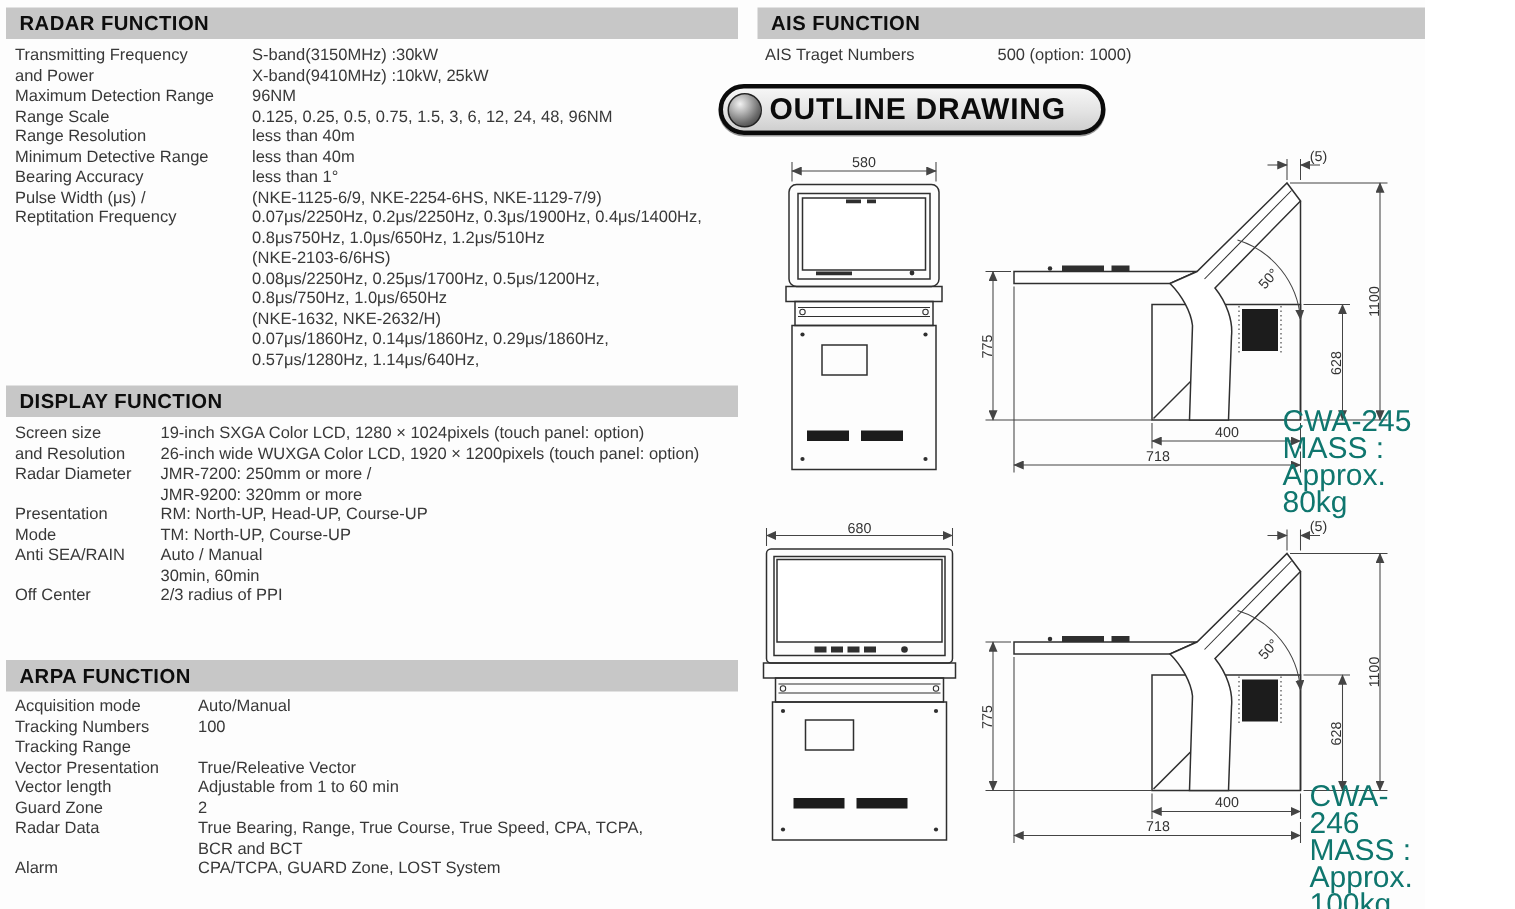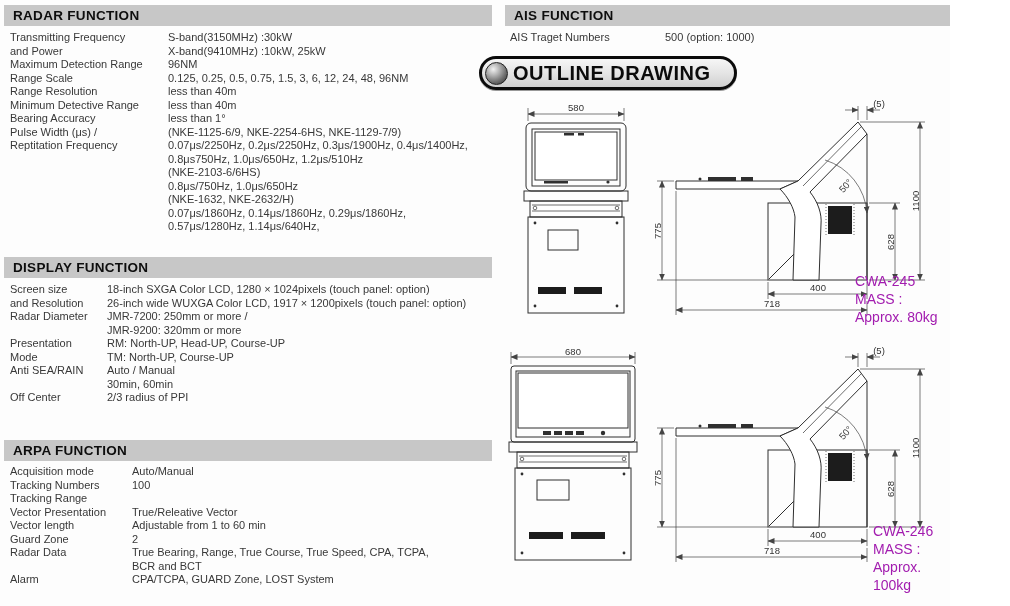--- a/index.html
+++ b/index.html
@@ -30,21 +30,21 @@
 
   .drawing-svg{position:absolute;}
   svg .obj{fill:none;stroke:#2f2f2f;stroke-width:1;}
   svg .objf{fill:#fff;stroke:#2f2f2f;stroke-width:1;}
   svg .thin{fill:none;stroke:#2f2f2f;stroke-width:.7;}
   svg .dim{fill:none;stroke:#444;stroke-width:.7;}
   svg .blk{fill:#1c1c1c;stroke:none;}
   svg .dot{fill:#2f2f2f;stroke:none;}
   svg text{font-family:"Liberation Sans",sans-serif;font-size:9.5px;fill:#333;}
 
-  .model-label{position:absolute;font-size:14px;color:#a21caf;line-height:18px;}
+  .model-label{position:absolute;font-size:20px;color:#0f766e;line-height:18px;}
 </style>
 </head>
 <body>
 
 <div class="canvas">
 
   <div class="section-header" style="left:4px;top:5px;width:488px;">
     <span>RADAR FUNCTION</span>
   </div>
   <div class="spec-body w-radar" style="left:10px;top:31px;width:486px;">
@@ -52,32 +52,33 @@
       <div class="spec-row"><span class="spec-label">and Power</span><span class="spec-value">X-band(9410MHz) :10kW, 25kW</span></div>
       <div class="spec-row"><span class="spec-label">Maximum Detection Range</span><span class="spec-value">96NM</span></div>
       <div class="spec-row"><span class="spec-label">Range Scale</span><span class="spec-value">0.125, 0.25, 0.5, 0.75, 1.5, 3, 6, 12, 24, 48, 96NM</span></div>
       <div class="spec-row"><span class="spec-label">Range Resolution</span><span class="spec-value">less than 40m</span></div>
       <div class="spec-row"><span class="spec-label">Minimum Detective Range</span><span class="spec-value">less than 40m</span></div>
       <div class="spec-row"><span class="spec-label">Bearing Accuracy</span><span class="spec-value">less than 1°</span></div>
       <div class="spec-row"><span class="spec-label">Pulse Width (μs) /</span><span class="spec-value">(NKE-1125-6/9, NKE-2254-6HS, NKE-1129-7/9)</span></div>
       <div class="spec-row"><span class="spec-label">Reptitation Frequency</span><span class="spec-value">0.07μs/2250Hz, 0.2μs/2250Hz, 0.3μs/1900Hz, 0.4μs/1400Hz,</span></div>
       <div class="spec-row"><span class="spec-label"></span><span class="spec-value">0.8μs750Hz, 1.0μs/650Hz, 1.2μs/510Hz</span></div>
       <div class="spec-row"><span class="spec-label"></span><span class="spec-value">(NKE-2103-6/6HS)</span></div>
+      <div class="spec-row"><span class="spec-label"></span><span class="spec-value">0.08μs/2250Hz, 0.25μs/1700Hz, 0.5μs/1200Hz,</span></div>
       <div class="spec-row"><span class="spec-label"></span><span class="spec-value">0.8μs/750Hz, 1.0μs/650Hz</span></div>
       <div class="spec-row"><span class="spec-label"></span><span class="spec-value">(NKE-1632, NKE-2632/H)</span></div>
       <div class="spec-row"><span class="spec-label"></span><span class="spec-value">0.07μs/1860Hz, 0.14μs/1860Hz, 0.29μs/1860Hz,</span></div>
       <div class="spec-row"><span class="spec-label"></span><span class="spec-value">0.57μs/1280Hz, 1.14μs/640Hz,</span></div>
     </div>
 
   <div class="section-header" style="left:4px;top:257px;width:488px;">
     <span>DISPLAY FUNCTION</span>
   </div>
   <div class="spec-body w-display" style="left:10px;top:283px;width:486px;">
-      <div class="spec-row"><span class="spec-label">Screen size</span><span class="spec-value">18-inch SXGA Color LCD, 1280 × 1024pixels (touch panel: option)</span></div>
-      <div class="spec-row"><span class="spec-label">and Resolution</span><span class="spec-value">26-inch wide WUXGA Color LCD, 1917 × 1200pixels (touch panel: option)</span></div>
+      <div class="spec-row"><span class="spec-label">Screen size</span><span class="spec-value">19-inch SXGA Color LCD, 1280 × 1024pixels (touch panel: option)</span></div>
+      <div class="spec-row"><span class="spec-label">and Resolution</span><span class="spec-value">26-inch wide WUXGA Color LCD, 1920 × 1200pixels (touch panel: option)</span></div>
       <div class="spec-row"><span class="spec-label">Radar Diameter</span><span class="spec-value">JMR-7200: 250mm or more /</span></div>
       <div class="spec-row"><span class="spec-label"></span><span class="spec-value">JMR-9200: 320mm or more</span></div>
       <div class="spec-row"><span class="spec-label">Presentation</span><span class="spec-value">RM: North-UP, Head-UP, Course-UP</span></div>
       <div class="spec-row"><span class="spec-label">Mode</span><span class="spec-value">TM: North-UP, Course-UP</span></div>
       <div class="spec-row"><span class="spec-label">Anti SEA/RAIN</span><span class="spec-value">Auto / Manual</span></div>
       <div class="spec-row"><span class="spec-label"></span><span class="spec-value">30min, 60min</span></div>
       <div class="spec-row"><span class="spec-label">Off Center</span><span class="spec-value">2/3 radius of PPI</span></div>
     </div>
 
   <div class="section-header" style="left:4px;top:440px;width:488px;">

